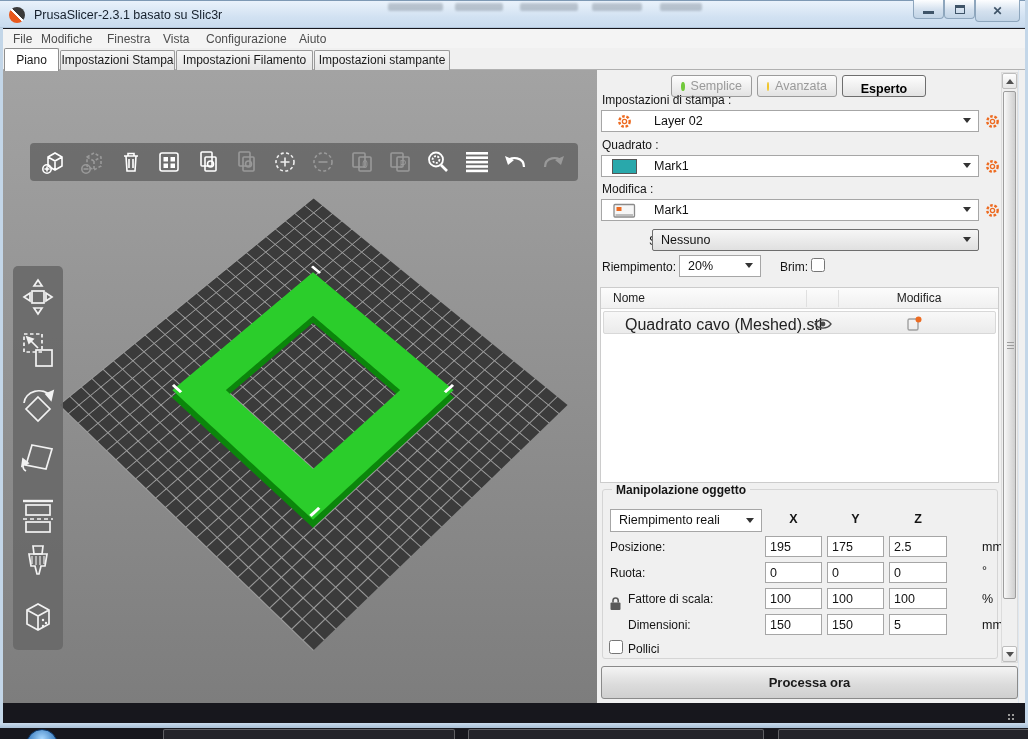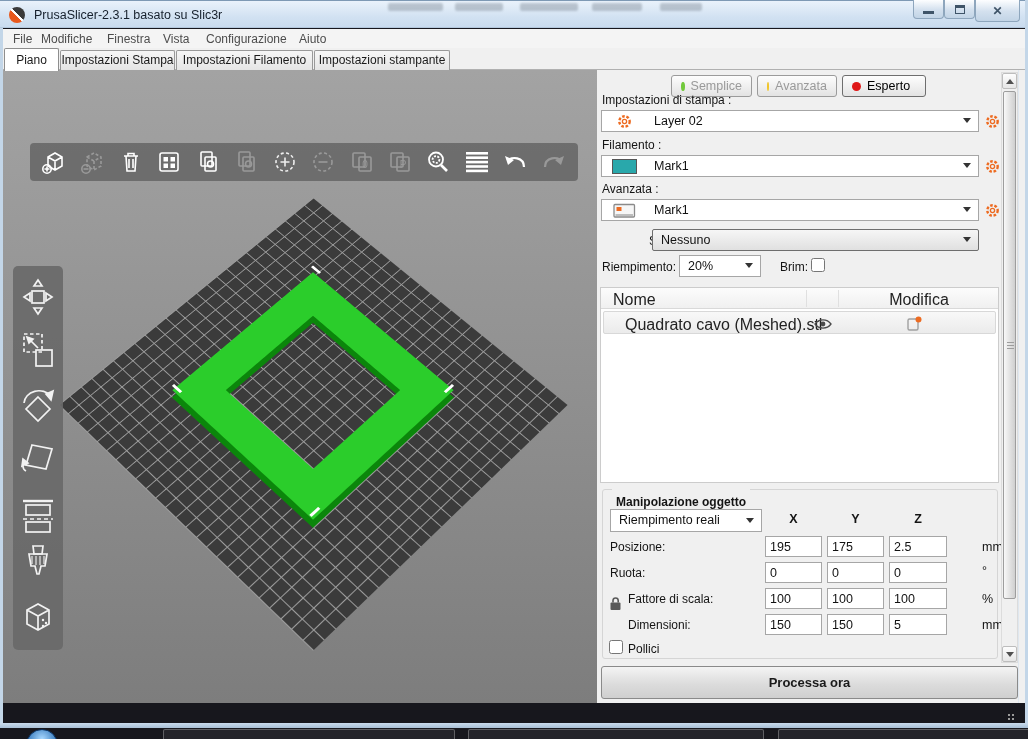--- a/index.html
+++ b/index.html
@@ -53,39 +53,39 @@
     justify-content:space-around; padding:4px 0; }
   .axes { left:220px; top:630px; }
 
   
   .panel { left:597px; top:70px; width:428px; height:633px; background:#f0f0f0; }
   .panel-divline { left:1018px; top:70px; width:1px; height:633px; background:#dfe7ef; }
   .mode-btn { position:absolute; top:75px; height:22px; border:1px solid #9b9b9b; border-radius:3px;
     background:linear-gradient(#fdfdfd,#e3e3e3); display:flex; align-items:center; gap:6px;
     padding:0 9px; font-size:12.5px; color:#9a9a9a; }
   .mode-btn .dot { width:9px; height:9px; border-radius:50%; }
-  .mode-btn.expert { color:#000; font-weight:normal; border-color:#6e6e6e; }
+  .mode-btn.expert { color:#000; font-weight:bold; border-color:#6e6e6e;flex-direction:column; }
   .plabel { position:absolute; font-size:12px; color:#141414; white-space:nowrap; }
   .cmb { position:absolute; background:#fff; border:1px solid #a6a6a6; font-size:12.5px; color:#111; }
   .cmb .txt { position:absolute; left:52px; top:0; line-height:20px; }
   .cmb .arr { position:absolute; right:7px; top:7px; width:0; height:0;
     border-left:4px solid transparent; border-right:4px solid transparent; border-top:5px solid #333; }
   .cmb-classic { background:linear-gradient(#f6f6f6,#e0e0e0); border:1px solid #6e6e6e; border-radius:2px; }
   .gear-btn { position:absolute; width:17px; height:17px; }
   .swatch { position:absolute; left:10px; top:3px; width:25px; height:15px; background:#29a8ab; border:1px solid #555; }
   .objtable { left:600px; top:287px; width:399px; height:196px; background:#fff; border:1px solid #ccc; }
   .objtable .hdr { position:absolute; left:0; top:0; width:100%; height:21px;
-    background:linear-gradient(#fcfcfc,#f0f0f0); border-bottom:1px solid #d9d9d9; font-size:16px; color:#222; }
+    background:linear-gradient(#fcfcfc,#f0f0f0); border-bottom:1px solid #d9d9d9; font-size:12px; color:#222; }
   .colsep { position:absolute; top:2px; width:1px; height:17px; background:#e0e0e0; }
   .objrow { position:absolute; left:2px; top:23px; width:393px; height:23px;
     background:linear-gradient(#f8f8f8,#ebebeb); border:1px solid #d8d8d8; border-radius:2px;
     font-size:16px; color:#222; }
   .grp { position:absolute; left:602px; top:489px; width:396px; height:170px;
     border:1px solid #d5d5d5; border-radius:3px; }
-  .grp-legend { position:absolute; left:612px; top:483px; background:#f0f0f0; padding:12px 4px;
+  .grp-legend { position:absolute; left:612px; top:483px; background:#f0f0f0; padding:0 4px;
     font-size:12px; font-weight:bold; color:#141414; }
   .axis-h { position:absolute; top:512px; font-size:12.5px; font-weight:bold; color:#141414; text-align:center; }
   .numin { position:absolute; height:21px; border:1px solid #a6a6a6; background:#fff;
     font-size:12.5px; color:#111; padding:0 4px; }
   .unit { position:absolute; font-size:12.5px; color:#141414;padding-left:29px; }
   .chk { position:absolute; width:14px; height:14px; }
   .process-btn { left:601px; top:666px; width:417px; height:33px;
     background:linear-gradient(#f4f4f4,#dcdcdc 55%,#cfcfcf); border:1px solid #8a8a8a; border-radius:3px;
     display:flex; align-items:center; justify-content:center; font-size:13px; font-weight:bold; color:#1a1a1a; }
 
@@ -361,32 +361,32 @@
       <circle cx="8.5" cy="8.5" r="2.1" fill="none" stroke="#ED6B21" stroke-width="1.3"></circle>
     </svg>
     <span class="txt">Layer 02</span>
     <span class="arr"></span>
   </div>
   <svg class="gear-btn" style="left:984px;top:113px;" viewBox="0 0 17 17">
     <circle cx="8.5" cy="8.5" r="5.2" fill="none" stroke="#ED6B21" stroke-width="2.4" stroke-dasharray="2.6 1.7"></circle>
     <circle cx="8.5" cy="8.5" r="2.1" fill="none" stroke="#ED6B21" stroke-width="1.3"></circle>
   </svg>
 
-  <span class="plabel" style="left:602px;top:138px;">Filamento :</span>
+  <span class="plabel" style="left:602px;top:138px;">Quadrato :</span>
   <div class="cmb" style="left:601px;top:155px;width:378px;height:22px;">
     <span class="swatch"></span>
     <span class="txt">Mark1</span>
     <span class="arr"></span>
   </div>
   <svg class="gear-btn" style="left:984px;top:158px;" viewBox="0 0 17 17">
     <circle cx="8.5" cy="8.5" r="5.2" fill="none" stroke="#ED6B21" stroke-width="2.4" stroke-dasharray="2.6 1.7"></circle>
     <circle cx="8.5" cy="8.5" r="2.1" fill="none" stroke="#ED6B21" stroke-width="1.3"></circle>
   </svg>
 
-  <span class="plabel" style="left:602px;top:182px;">Avanzata :</span>
+  <span class="plabel" style="left:602px;top:182px;">Modifica :</span>
   <div class="cmb" style="left:601px;top:199px;width:378px;height:22px;">
     <svg style="position:absolute;left:11px;top:3px;" width="23" height="16" viewBox="0 0 23 16">
       <rect x="1" y="1.5" width="20.5" height="12.5" rx="1" fill="#f6f6f6" stroke="#8a8a8a" stroke-width="1.3"></rect>
       <rect x="3.5" y="4" width="5" height="4" fill="#ED6B21"></rect>
       <rect x="2.5" y="11" width="17.5" height="2" fill="#bdbdbd"></rect>
     </svg>
     <span class="txt">Mark1</span>
     <span class="arr"></span>
   </div>
   <svg class="gear-btn" style="left:984px;top:202px;" viewBox="0 0 17 17">

